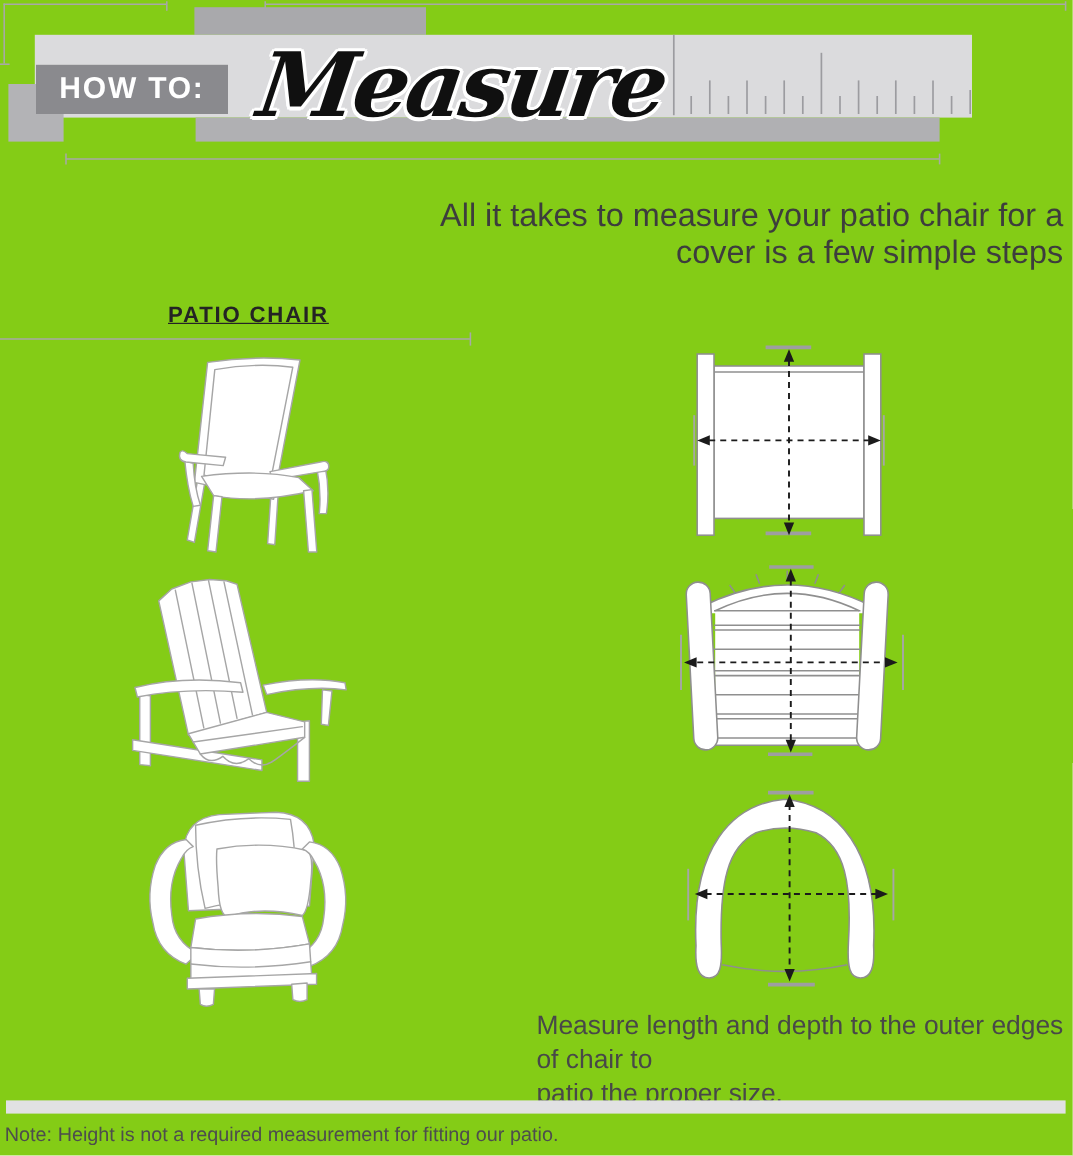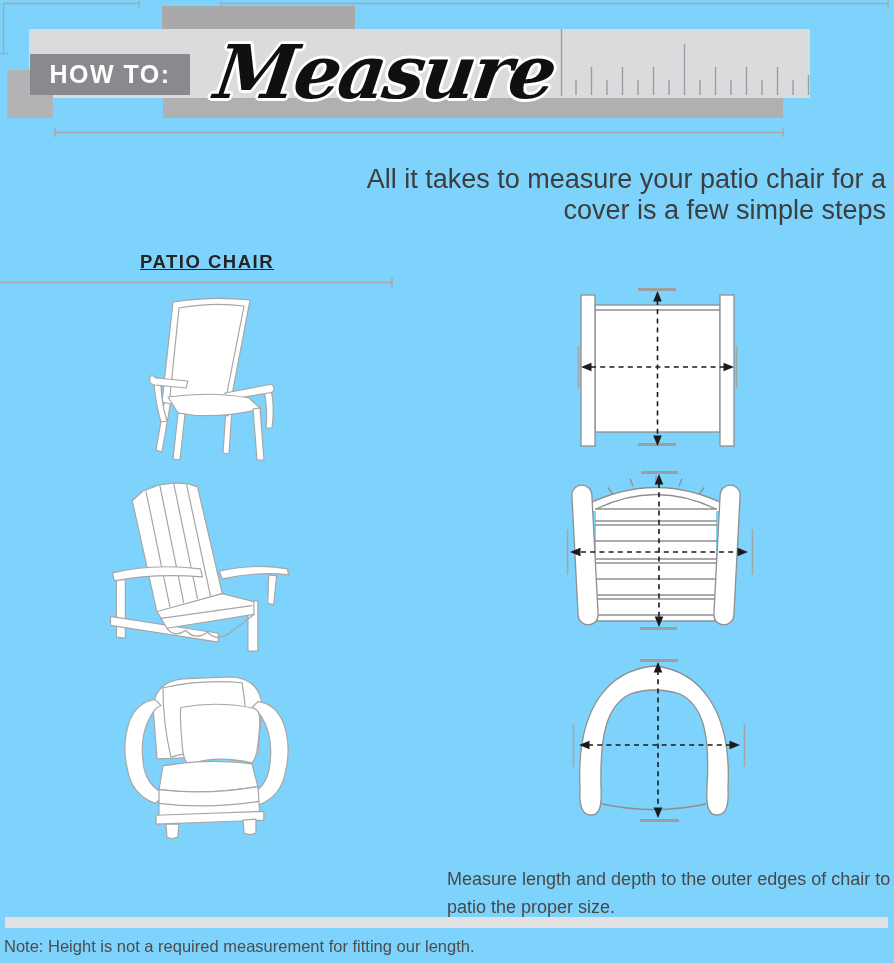--- a/index.html
+++ b/index.html
@@ -1,18 +1,18 @@
 <!DOCTYPE html>
 <html><head>
 <meta charset="utf-8">
 <style>
   * { margin:0; padding:0; box-sizing:border-box; }
   html,body { background:#fff; }
   .page {
-    position:relative; width:894px; height:963px; background:#7dd3fc;
+    position:relative; width:894px; height:963px; background:#84cc16;
     font-family:"Liberation Sans", sans-serif; overflow:hidden;
   }
   .abs { position:absolute; }
 
   
   .banner-strip   { left:29px;  top:29px;  width:781px; height:69px; background:#dbdbdd; }
   .deco-bar-top   { left:162px; top:6px;   width:193px; height:23px; background:#a9a9ac; }
   .deco-square    { left:7px;   top:70px;  width:46px;  height:48px; background:#b3b3b6; }
   .deco-bar-sub   { left:163px; top:98px;  width:620px; height:20px; background:#b0b0b3; }
   .howto-box {
@@ -39,21 +39,21 @@
   }
 
   
   .section-title {
     left:140px; top:251px; font-size:18.5px; font-weight:bold;
     letter-spacing:1.5px; color:#242424;text-decoration:underline;
   }
 
   
   .caption {
-    left:447px; top:841px; font-size:18px; color:#484848; line-height:28px;margin-top:24px;
+    left:447px; top:841px; font-size:22px; color:#484848; line-height:28px;
   }
   .footer-bar { left:5px; top:917px; width:883px; height:11px; background:#e1e1e3; }
   .footnote   { left:4px; top:937px; font-size:16.5px; color:#4d4d4d; }
 </style>
 <title>HOW TO: Measure</title></head>
 <body>
 
 <div class="page">
 
   <svg class="abs linework" style="left:0;top:0" width="150" height="60" viewBox="0 0 150 60">
@@ -277,15 +277,15 @@
       <polygon points="182,97 171.5,92.7 171.5,101.3"></polygon>
     </g>
   </svg>
 
   <div class="abs caption">
     <div>Measure length and depth to the outer edges of chair to</div>
     <div>patio the proper size.</div>
   </div>
 
   <div class="abs footer-bar"></div>
-  <div class="abs footnote">Note: Height is not a required measurement for fitting our length.</div>
+  <div class="abs footnote">Note: Height is not a required measurement for fitting our patio.</div>
 
 </div>
 
 </body></html>

